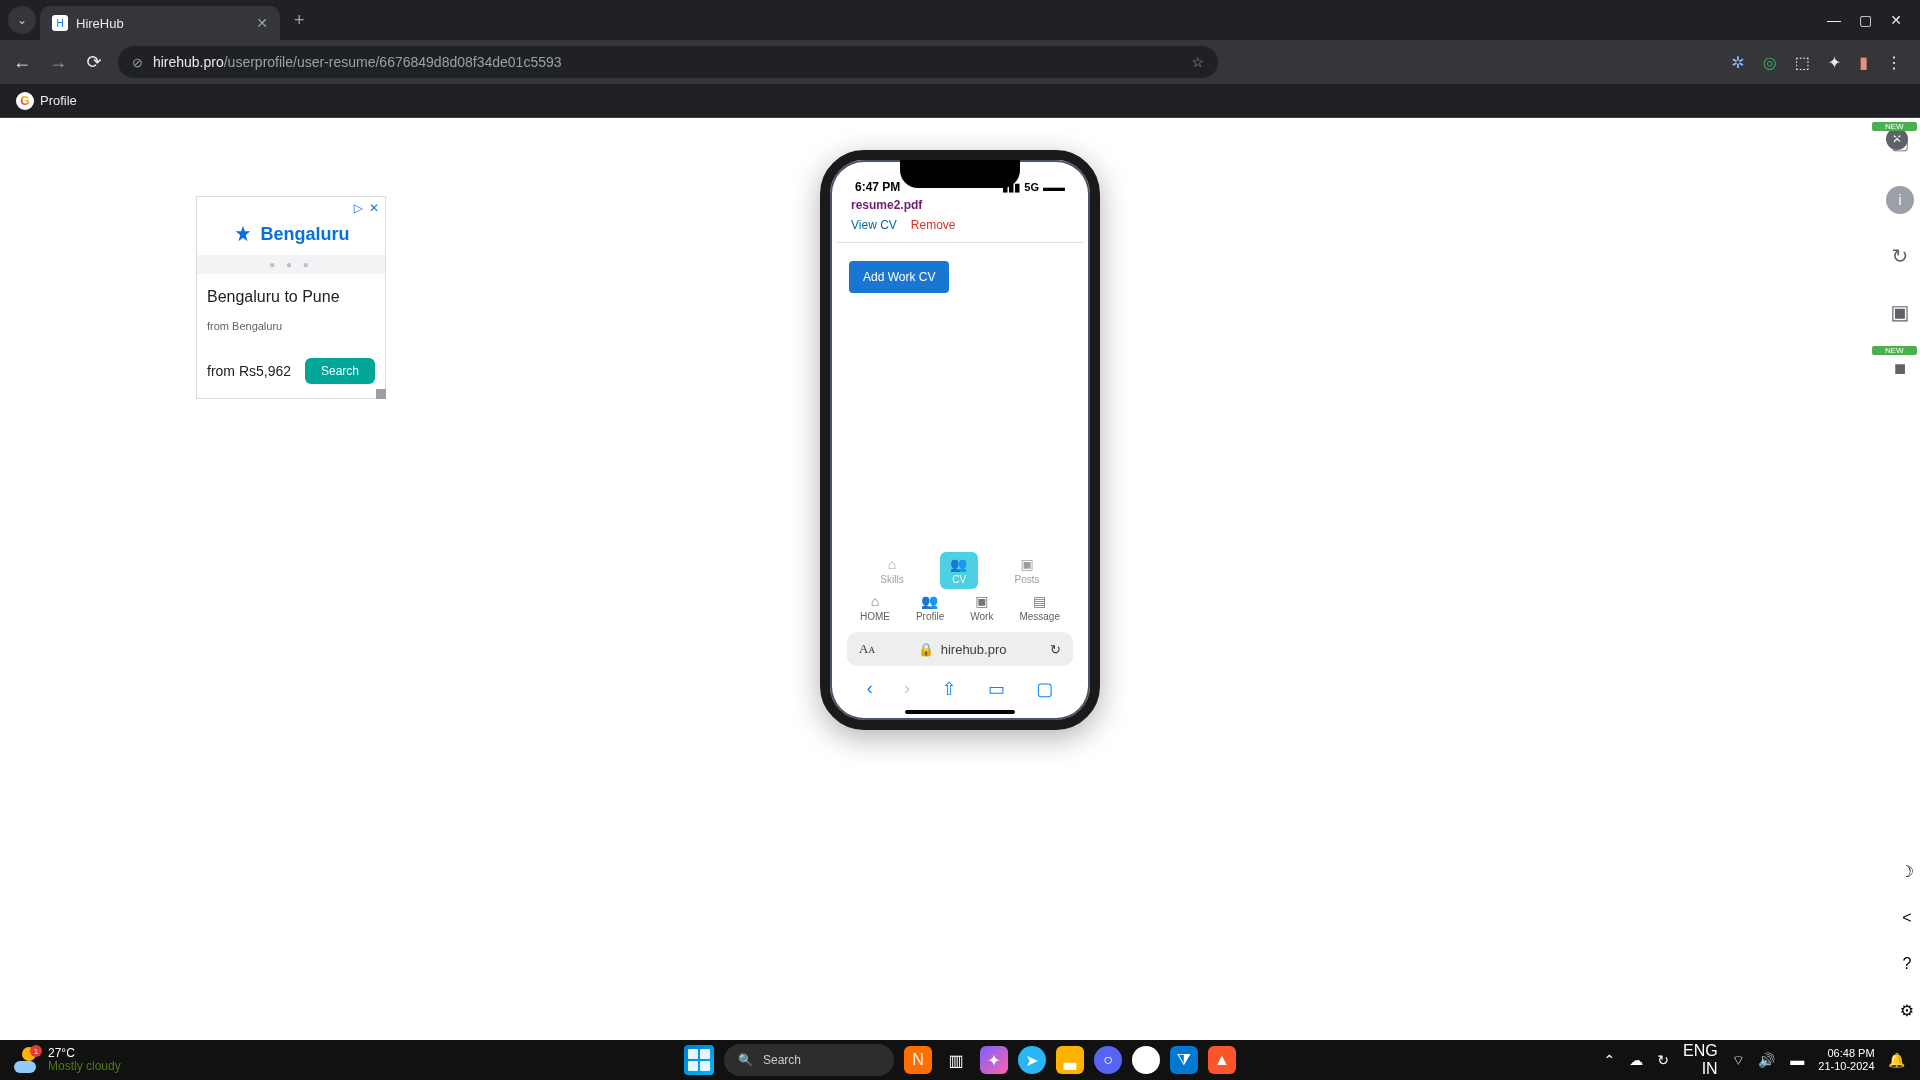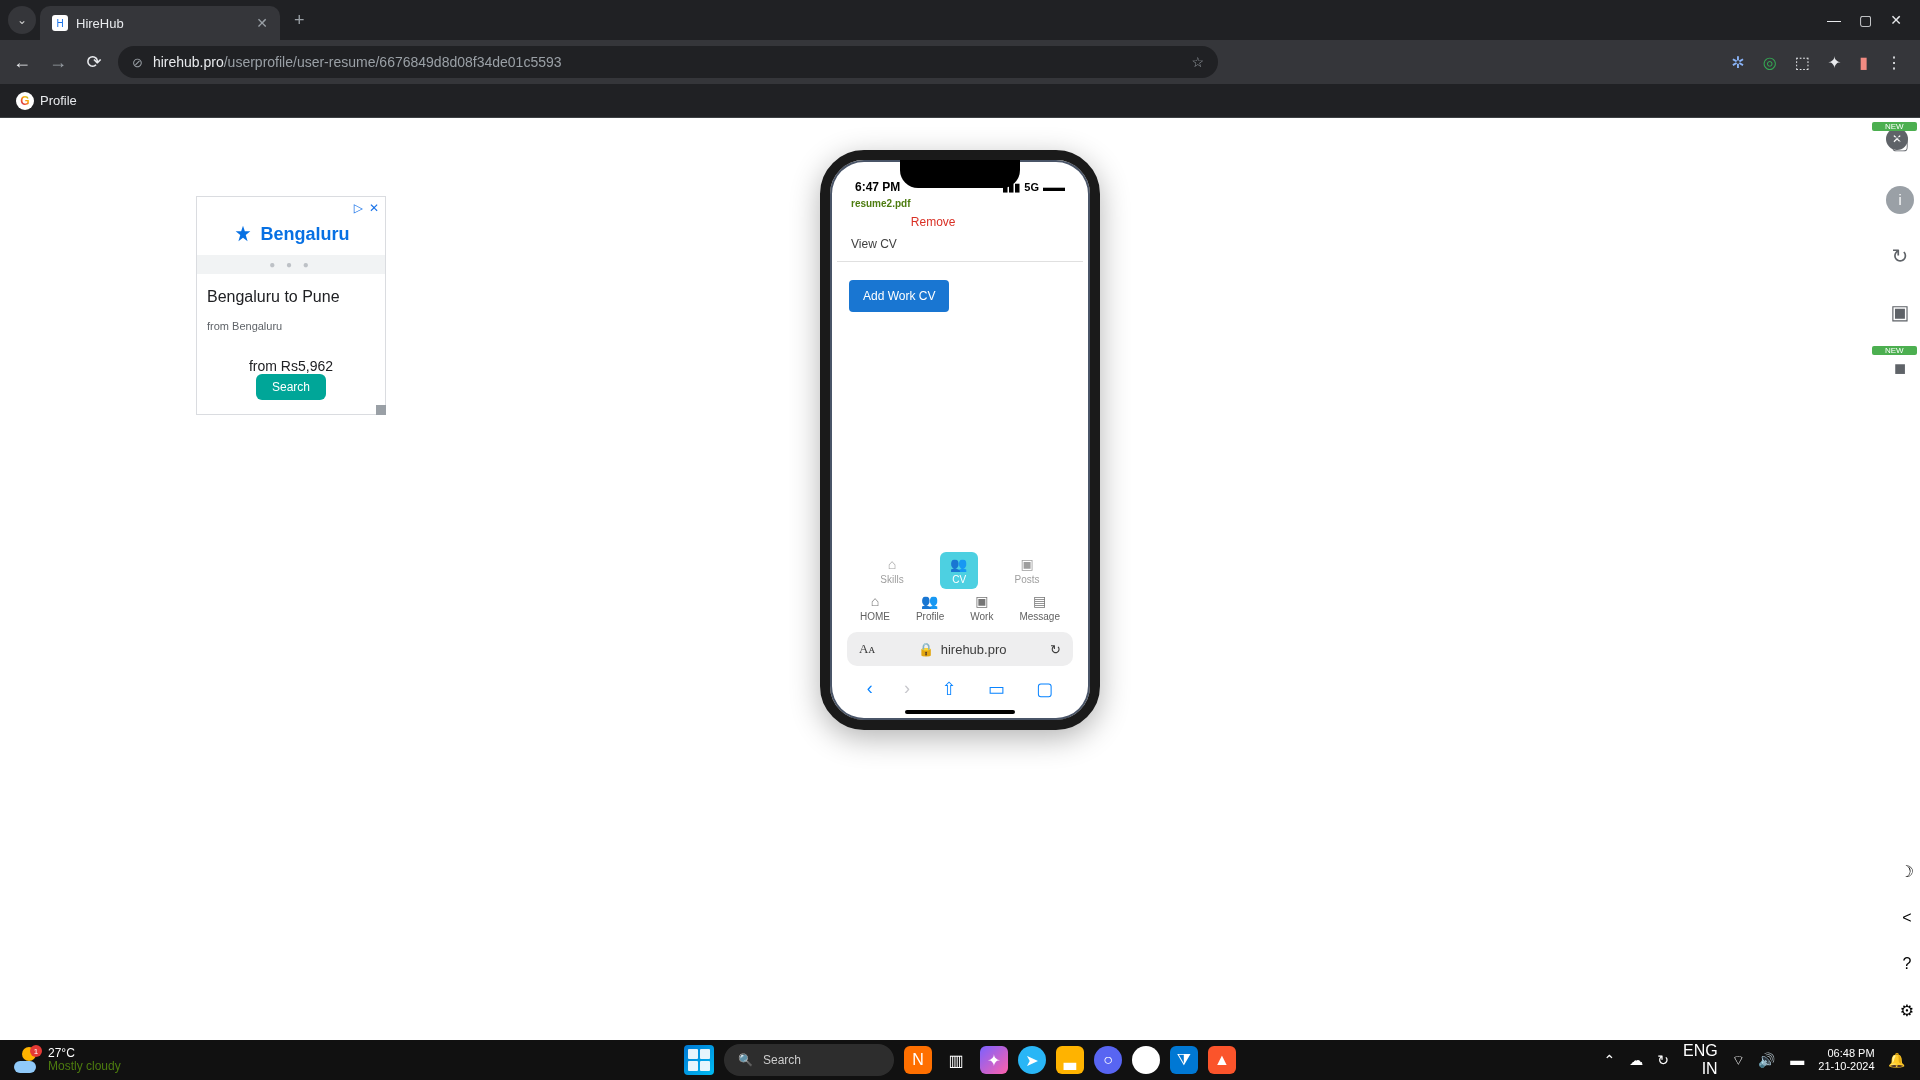--- a/index.html
+++ b/index.html
@@ -46,39 +46,39 @@
 
 .ad{ position:absolute; left:196px; top:196px; width:190px; border:1px solid #dadce0; background:#fff; font-size:13px; }
 .ad-top{ display:flex; justify-content:flex-end; gap:6px; padding:4px 6px; color:#5f6368; font-size:12px;}
 .ad-top span{ color:#1a73e8; cursor:pointer; }
 .ad-logo{ display:flex; align-items:center; justify-content:center; gap:6px; padding:4px 0 10px; color:#0770e3; font-weight:600; font-size:18px;}
 .ad-logo svg{ width:22px; height:22px; }
 .ad-dots{ background:#f1f3f4; text-align:center; padding:4px 0; color:#bdc1c6; letter-spacing:4px; font-size:10px;}
 .ad-body{ padding:14px 10px; }
 .ad-body h3{ font-size:16px; font-weight:500; color:#202124; margin-bottom:14px;}
 .ad-body .sub{ font-size:11px; color:#5f6368; margin-bottom:26px;}
-.ad-body .price-row{ display:flex; align-items:center; justify-content:space-between;flex-direction:column;}
+.ad-body .price-row{ display:flex; align-items:center; justify-content:space-between;}
 .ad-body .price{ font-size:14px; color:#202124;}
 .ad-body button{ background:#00a698; color:#fff; border:none; border-radius:6px; padding:6px 16px; font-size:12px; cursor:pointer;}
 .ad-corner{ position:absolute; right:-1px; bottom:-1px; width:10px; height:10px; background:#9aa0a6;}
 
 
 .phone-wrap{ position:absolute; left:50%; top:150px; transform:translateX(-50%); }
 .phone{ width:280px; height:580px; background:#fff; border:10px solid #1a1a1a; border-radius:44px; position:relative; box-shadow:0 8px 30px rgba(0,0,0,.3), inset 0 0 0 2px #4a5568; overflow:hidden;}
 .phone::before{ content:""; position:absolute; left:-14px; top:120px; width:4px; height:40px; background:#1a1a1a; border-radius:2px; box-shadow:0 60px 0 #1a1a1a, 0 110px 0 #1a1a1a;}
 .phone::after{ content:""; position:absolute; right:-14px; top:150px; width:4px; height:70px; background:#1a1a1a; border-radius:2px;}
 .notch{ position:absolute; top:0; left:50%; transform:translateX(-50%); width:120px; height:28px; background:#000; border-radius:0 0 18px 18px; z-index:5;}
 .statusbar{ display:flex; justify-content:space-between; padding:8px 18px 0; font-size:12px; font-weight:600; color:#000;}
 .statusbar .right{ display:flex; gap:4px; align-items:center; font-size:11px;}
 .screen{ padding:12px 7px 0; height:100%; display:flex; flex-direction:column;}
 .cv-title{ font-size:20px; font-weight:700; padding:18px 2px 14px 2px;}
 .cv-item{ padding:4px 14px 10px; border-bottom:1px solid #e0e0e0;}
-.cv-item .fname{ font-weight:600; font-size:10px; color:#4d7c0f;}
+.cv-item .fname{ font-weight:600; font-size:12px; color:#701a75;}
 .cv-actions{ display:flex; gap:14px; margin-top:6px; font-size:12px;}
-.cv-actions .view{ color:#404040; cursor:pointer;margin-top:22px;}
+.cv-actions .view{ color:#0369a1; cursor:pointer;}
 .cv-actions .remove{ color:#d93025; cursor:pointer;}
 .add-btn{ margin:18px 0 0 12px; background:#1976d2; color:#fff; border:none; padding:9px 14px; font-size:12px; border-radius:4px; cursor:pointer; align-self:flex-start;}
 .spacer{ flex:1; }
 
 .app-tabs{ display:flex; justify-content:space-around; padding:6px 20px 2px; font-size:10px; color:#9e9e9e;}
 .app-tabs .tab-item{ display:flex; flex-direction:column; align-items:center; gap:2px; cursor:pointer; padding:4px 10px; border-radius:6px;}
 .app-tabs .tab-item.active{ background:#4dd0e1; color:#fff;}
 .app-tabs .ico{ font-size:14px;}
 
 .app-nav{ display:flex; justify-content:space-around; padding:2px 10px 6px; font-size:10px; color:#616161;}

